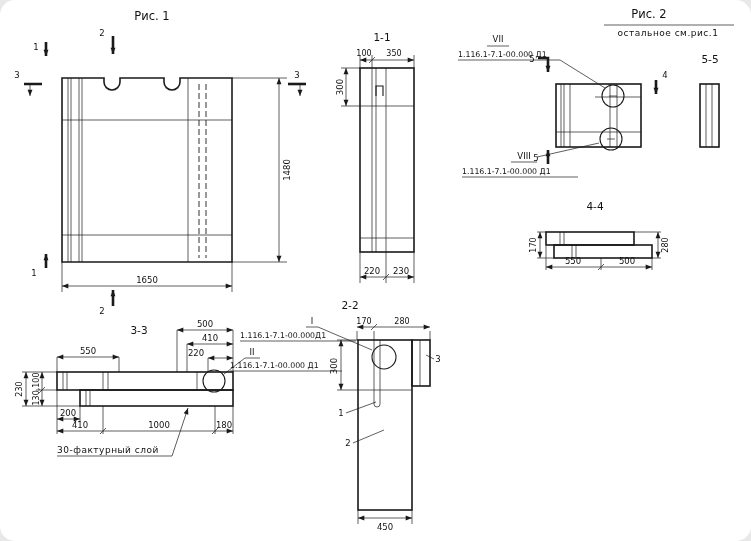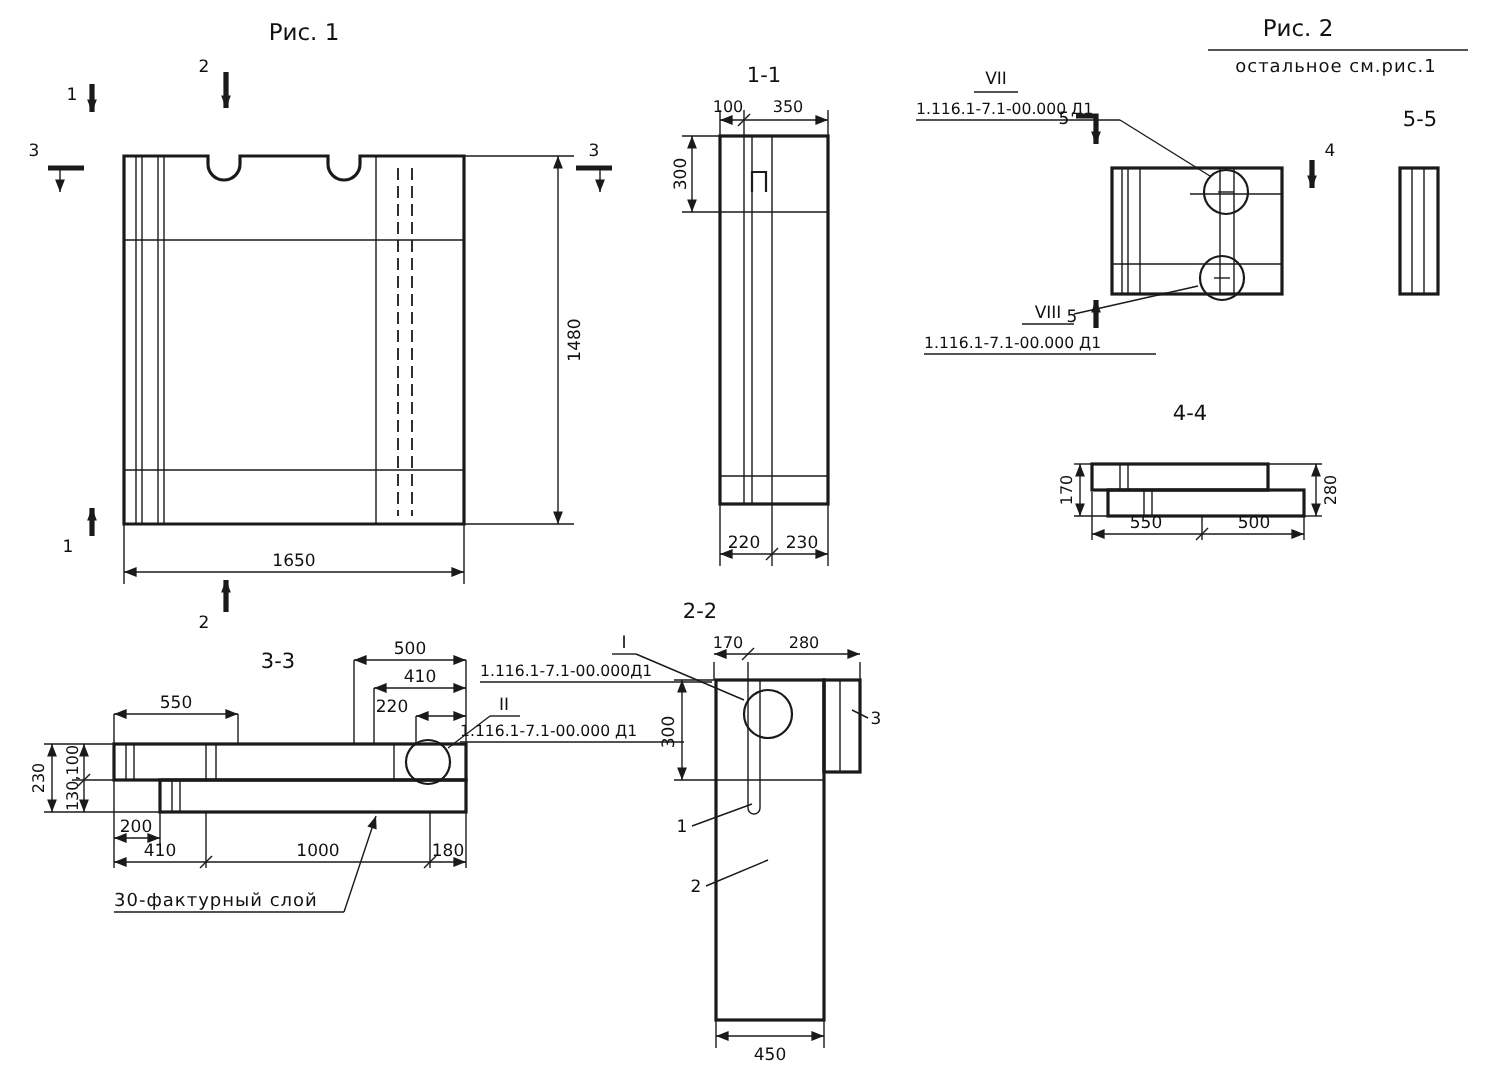--- a/index.html
+++ b/index.html
@@ -1,17 +1,17 @@
 <!DOCTYPE html>
 <html><head>
 <meta charset="utf-8">
 <style>
   html,body{margin:0;padding:0;background:#e8e8e8;}
   .stage{width:751px;height:541px;background:#ffffff;position:relative;overflow:hidden;
-         font-family:"DejaVu Sans",sans-serif;}
+         font-family:"DejaVu Sans",sans-serif;border-radius:15px;}
   svg{display:block}
   
   .o{stroke:#1a1a1a;stroke-width:1.6;fill:none;stroke-linejoin:miter}
   .m{stroke:#1a1a1a;stroke-width:1.1;fill:none}
   .t{stroke:#1a1a1a;stroke-width:.7;fill:none}
   .k{stroke:#1a1a1a;stroke-width:2.6;fill:none}
   .d{stroke:#1a1a1a;stroke-width:.9;fill:none;stroke-dasharray:6 3}
   
   text{fill:#111;font-family:"DejaVu Sans",sans-serif}
   .ttl{font-size:11.5px}

